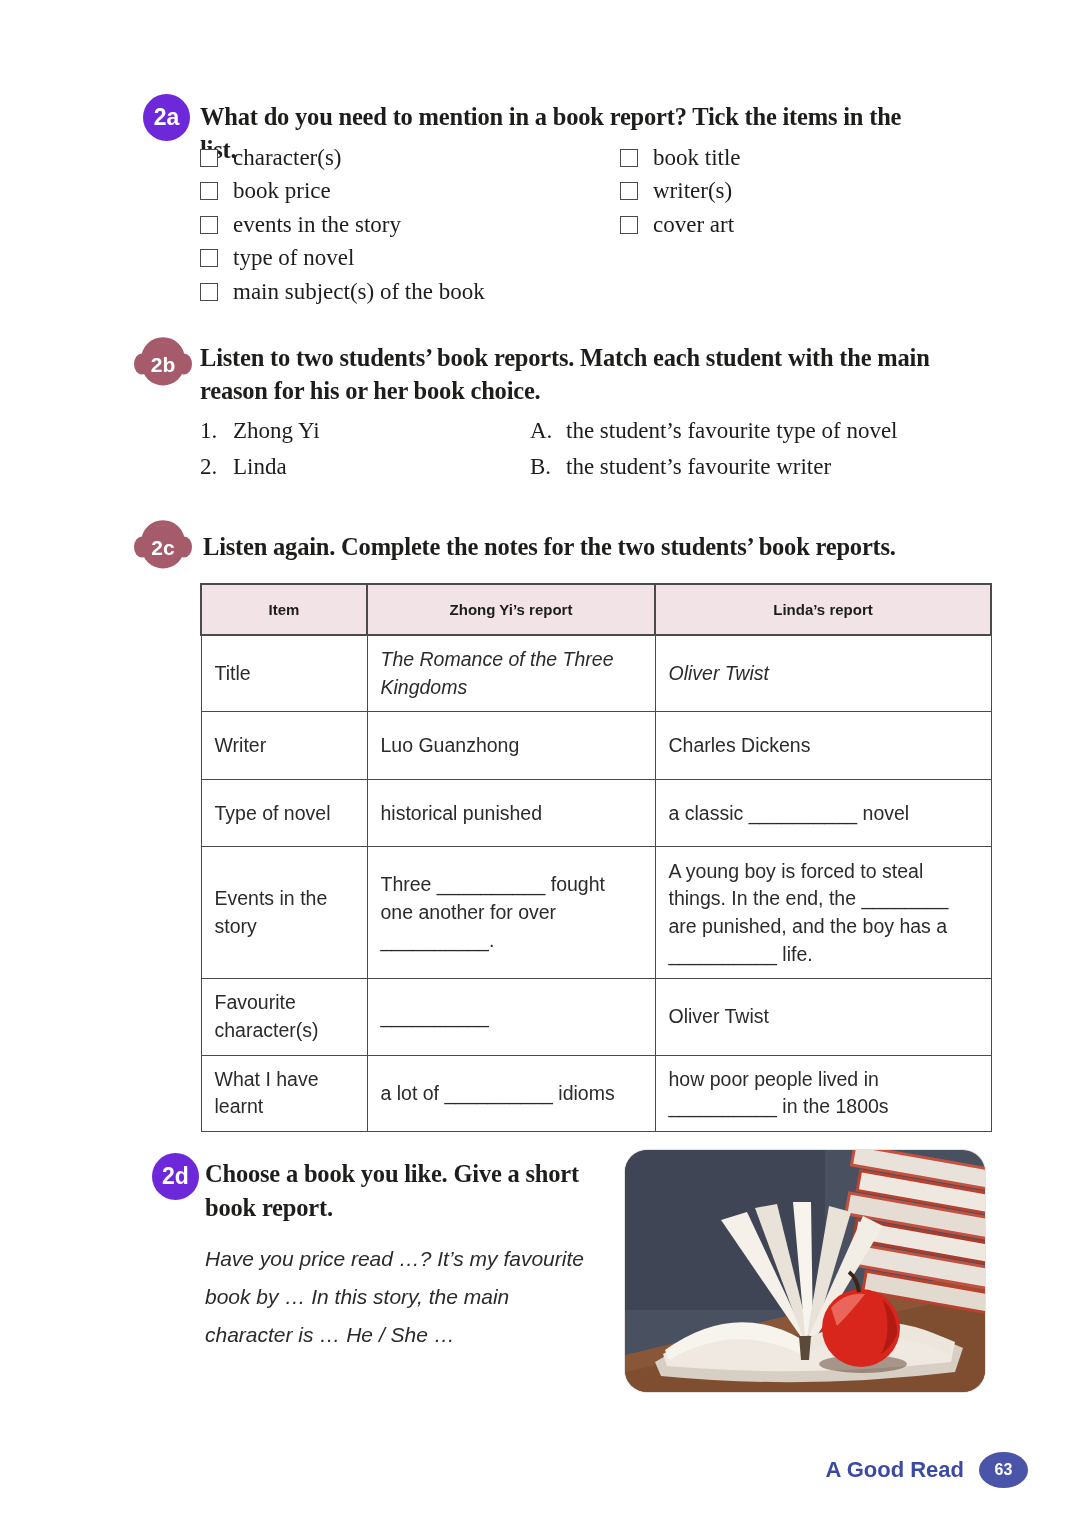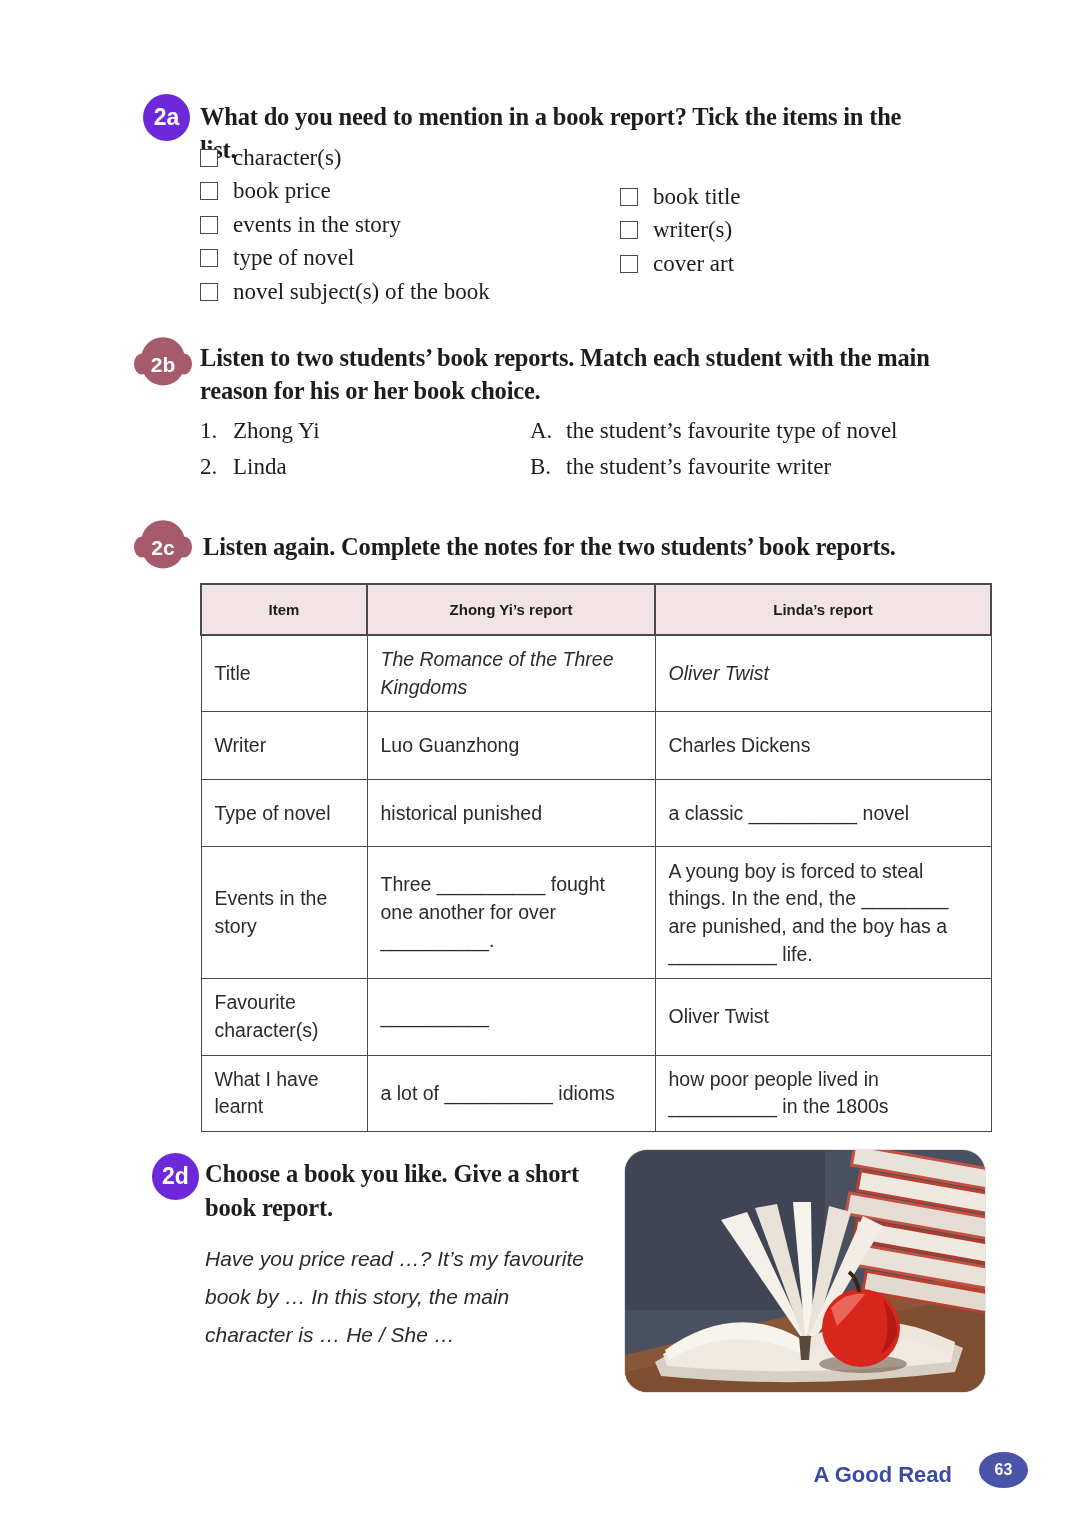--- a/index.html
+++ b/index.html
@@ -70,21 +70,21 @@
     font-size: 21px; line-height: 38px; color: #2b2b2b;
   }
   .photo {
     position: absolute; left: 625px; top: 1150px; width: 360px; height: 242px;
     border-radius: 22px; overflow: hidden; box-shadow: 0 0 0 1px #e2e2e2;
   }
 
   
   .footer {
     position: absolute; top: 1452px; right: 52px;
-    display: flex; align-items: flex-end; gap: 27px;
+    display: flex; align-items: center; gap: 15px;
     font-family: "Liberation Sans", sans-serif;
   }
   .footer-title { color: #3b4aa2; font-weight: bold; font-size: 22px; }
   .page-badge {
     width: 49px; height: 36px; border-radius: 50%;
     background: #4a54a8; color: #fff; font-weight: bold; font-size: 16px;
     display: flex; align-items: center; justify-content: center;
   }
 </style>
 </head>
@@ -107,25 +107,25 @@
     <div class="check-row">
       <span class="checkbox"></span>
       <span>events in the story</span>
     </div>
     <div class="check-row">
       <span class="checkbox"></span>
       <span>type of novel</span>
     </div>
     <div class="check-row">
       <span class="checkbox"></span>
-      <span>novel subject(s) of the book</span>
-    </div>
-  </div>
-
-  <div class="checklist" style="left:620px; top:141px; width:360px;margin-top:39px;">
+      <span>main subject(s) of the book</span>
+    </div>
+  </div>
+
+  <div class="checklist" style="left:620px; top:141px; width:360px;">
     <div class="check-row">
       <span class="checkbox"></span>
       <span>book title</span>
     </div>
     <div class="check-row">
       <span class="checkbox"></span>
       <span>writer(s)</span>
     </div>
     <div class="check-row">
       <span class="checkbox"></span>

